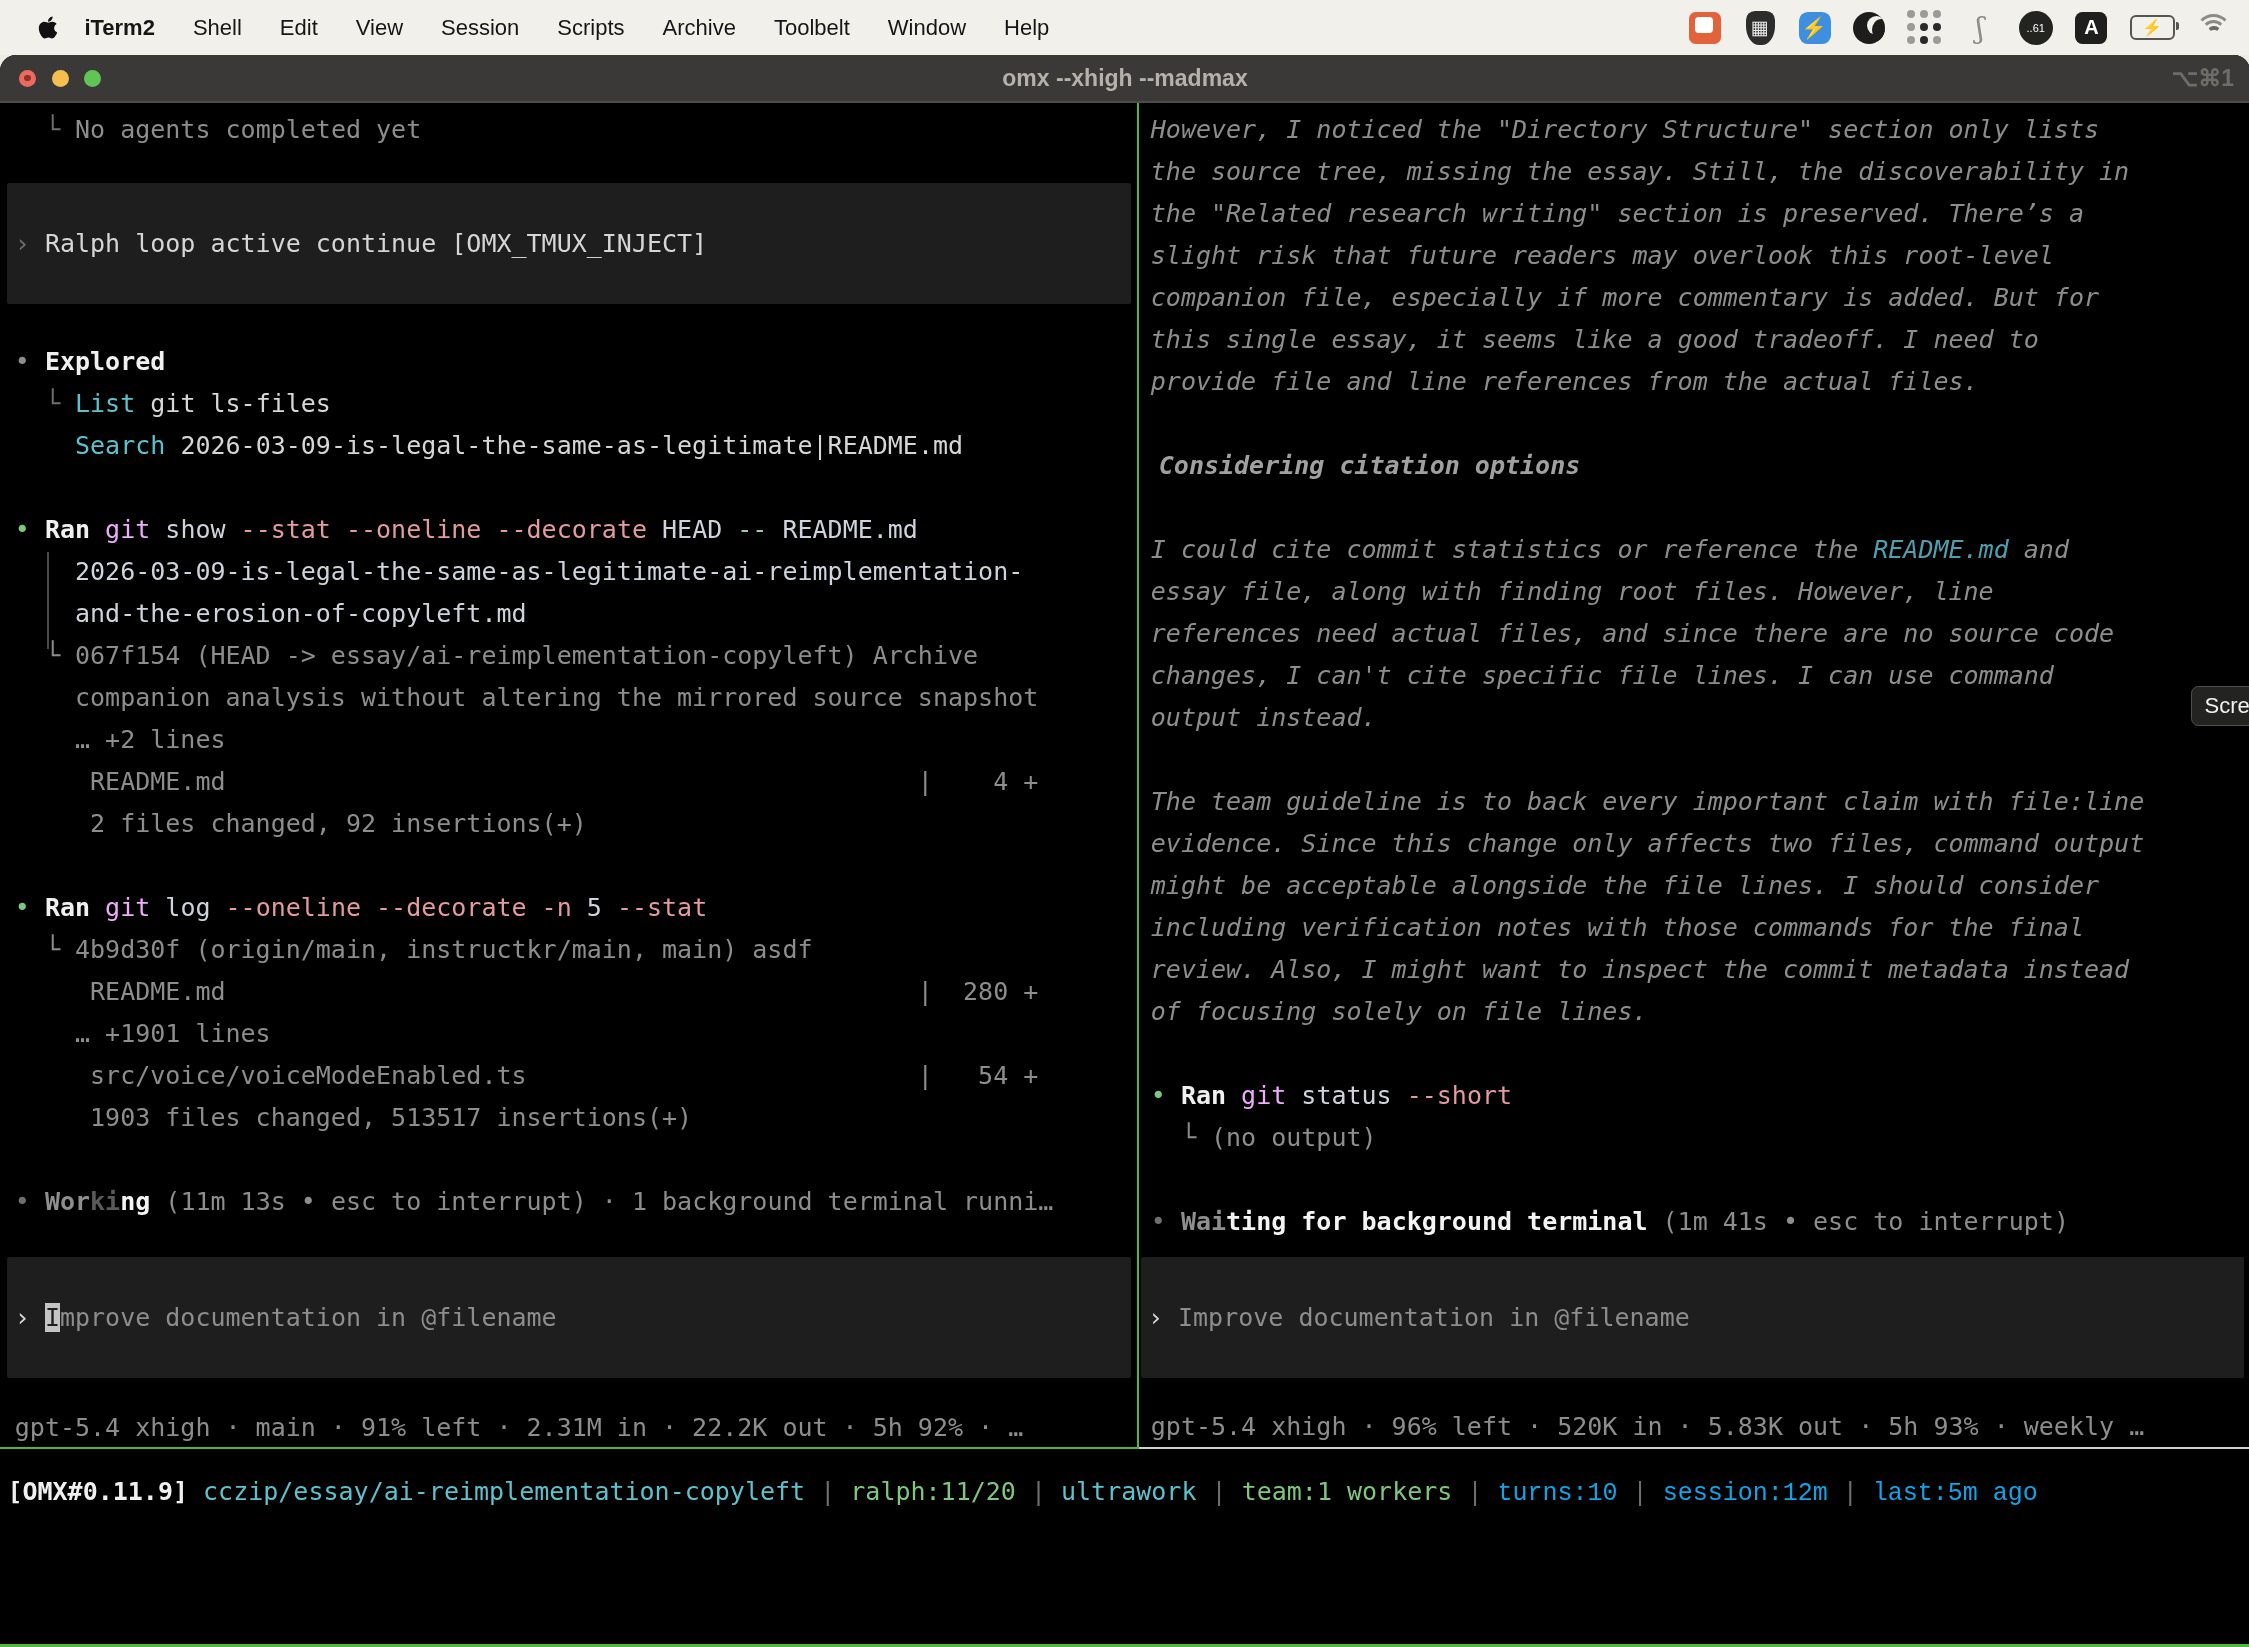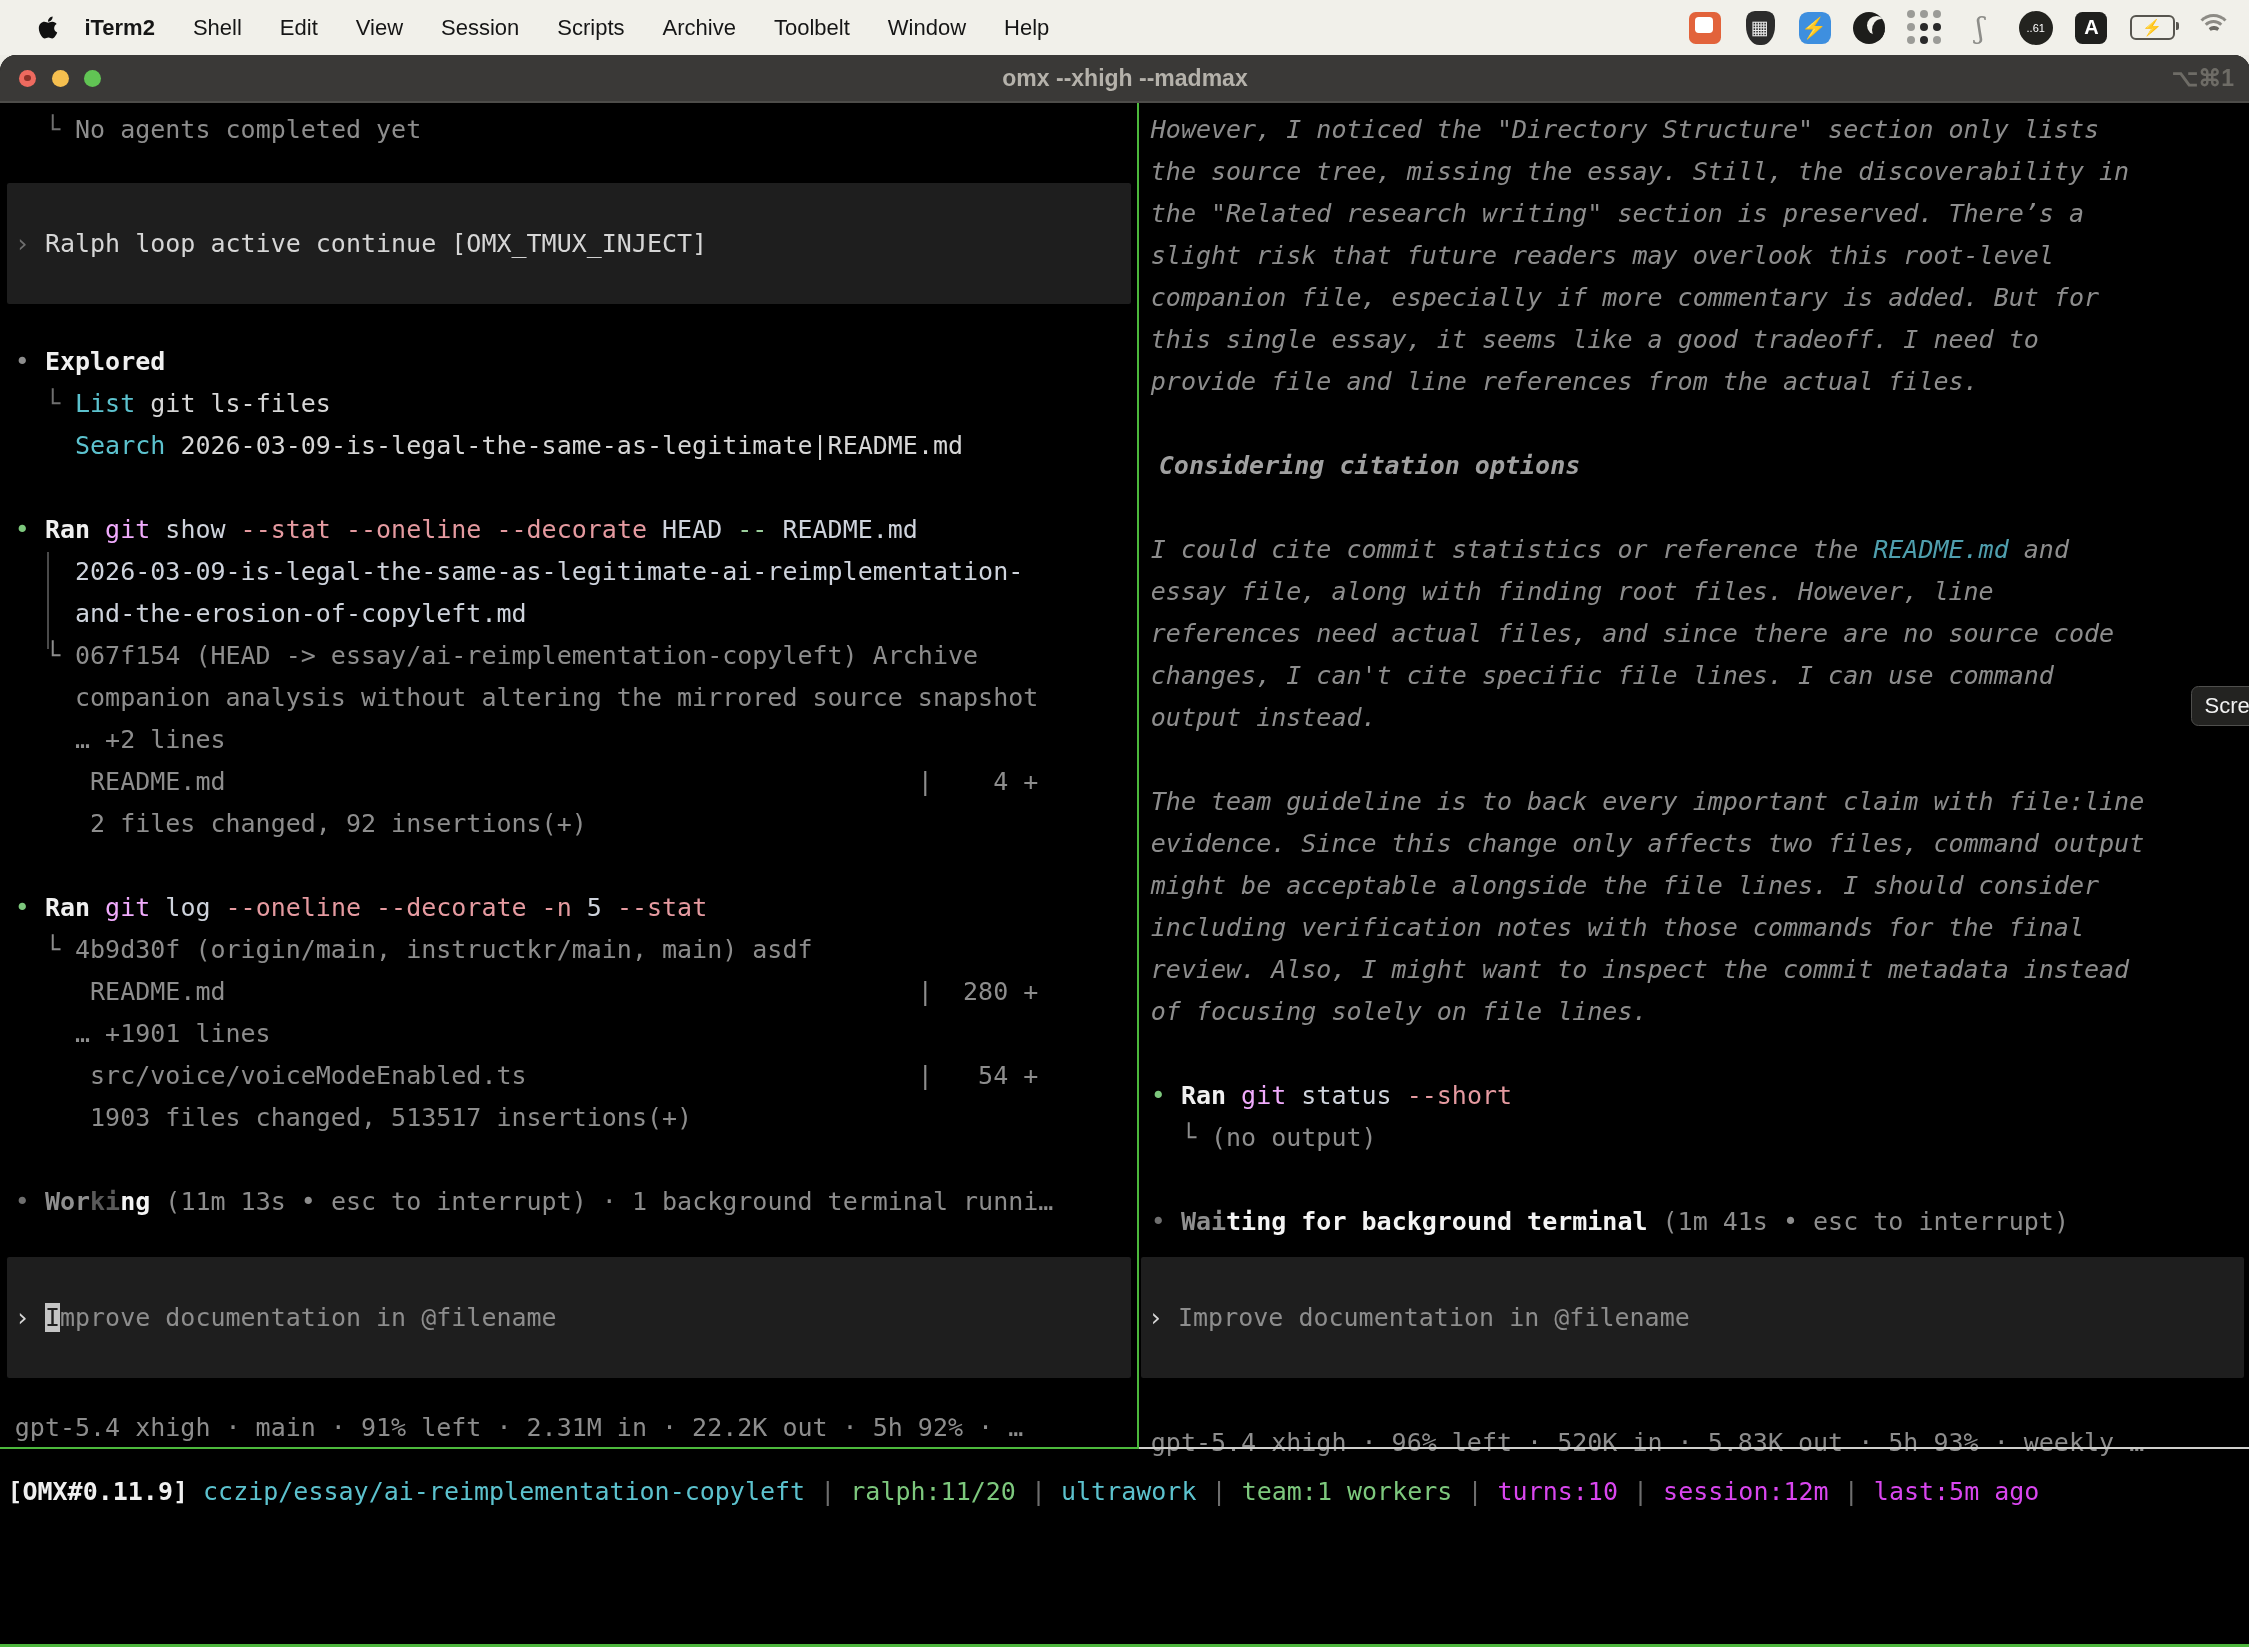--- a/index.html
+++ b/index.html
@@ -59,21 +59,21 @@
   .pane-right{left:1139px;width:1111px;}
   .vdiv{position:absolute;left:1137px;top:0;width:2.2px;height:1346px;background:#4cb83c;}
   .hb-l{position:absolute;left:0;top:1344px;width:1137px;height:2.2px;background:#4cb83c;}
   .hb-r{position:absolute;left:1139px;top:1344px;width:1111px;height:2.2px;background:#cfcfcc;}
   .ln{height:42px;line-height:42px;white-space:pre;}
   .pane-left .ln{padding-left:14.8px;}
   .pane-right .ln{padding-left:11.8px;}
   .gap{height:42px;}
   .pad-top{height:5.9px;}
   
-  .t-gray{color:#d946ef;} .t-dim{color:#6f6f6f;} .t-out{color:#8d8d8d;}
+  .t-gray{color:#0ea5e9;font-family:Liberation Mono, monospace;} .t-dim{color:#6f6f6f;} .t-out{color:#8d8d8d;}
   .t-white{color:#f0f0f0;font-weight:bold;}
   .t-lav{color:#ced3dc;} .t-blue{color:#f0abfc;} .t-pink{color:#e59aa0;}
   .t-cyan{color:#5cc2ce;} .t-green{color:#7dc87d;} .t-dash{color:#9ccf9c;}
   .t-lit{color:#d6d6d6;}
   .t-shim-dim{color:#8f8f8f;font-weight:bold;}
   .t-shim-mid{color:#5a5a5a;font-weight:bold;}
   .t-shim-bri{color:#f4f4f4;font-weight:bold;}
   .reason{color:#8d8d8d;font-style:italic;}
   .reason-head{color:#a0a0a0;font-style:italic;font-weight:bold;margin-left:8px;}
   .reason-link{color:#4f9fae;font-style:italic;}
@@ -227,21 +227,21 @@
         <div class="ln reason">might be acceptable alongside the file lines. I should consider</div>
         <div class="ln reason">including verification notes with those commands for the final</div>
         <div class="ln reason">review. Also, I might want to inspect the commit metadata instead</div>
         <div class="ln reason">of focusing solely on file lines.</div>
         <div class="gap"></div>
         <div class="ln"><span class="t-green">• </span><span class="t-white">Ran</span><span class="t-blue"> git</span><span class="t-lav"> status </span><span class="t-pink">--short</span></div>
         <div class="ln t-out">  └ (no output)</div>
         <div class="gap"></div>
         <div class="ln"><span class="t-dim">• </span><span class="t-shim-dim">Wai</span><span class="t-shim-bri">ting for background terminal</span><span class="t-out"> (1m 41s • esc to interrupt)</span></div>
         <div class="inputbox" style="margin-top:14px;"><span class="t-lit">› </span><span class="t-out">Improve documentation in @filename</span></div>
-        <div class="ln t-out" style="margin-top:44px;">gpt-5.4 xhigh · 96% left · 520K in · 5.83K out · 5h 93% · weekly …</div>
+        <div class="ln t-out" style="margin-top:28px;">gpt-5.4 xhigh · 96% left · 520K in · 5.83K out · 5h 93% · weekly …</div>
       </div>
 
       <div class="hb-l"></div>
       <div class="hb-r"></div>
 
       <div class="omx"><span class="t-white">[OMX#0.11.9]</span><span class="t-cyan"> cczip/essay/ai-reimplementation-copyleft </span><span class="sep">| </span><span class="t-green">ralph:11/20 </span><span class="sep">| </span><span class="t-cyan">ultrawork </span><span class="sep">| </span><span class="t-green">team:1 workers </span><span class="sep">| </span><span class="t-gray">turns:10 </span><span class="sep">| </span><span class="t-gray">session:12m </span><span class="sep">| </span><span class="t-gray">last:5m ago</span></div>
 
       <div class="tmuxbar">
         
         

